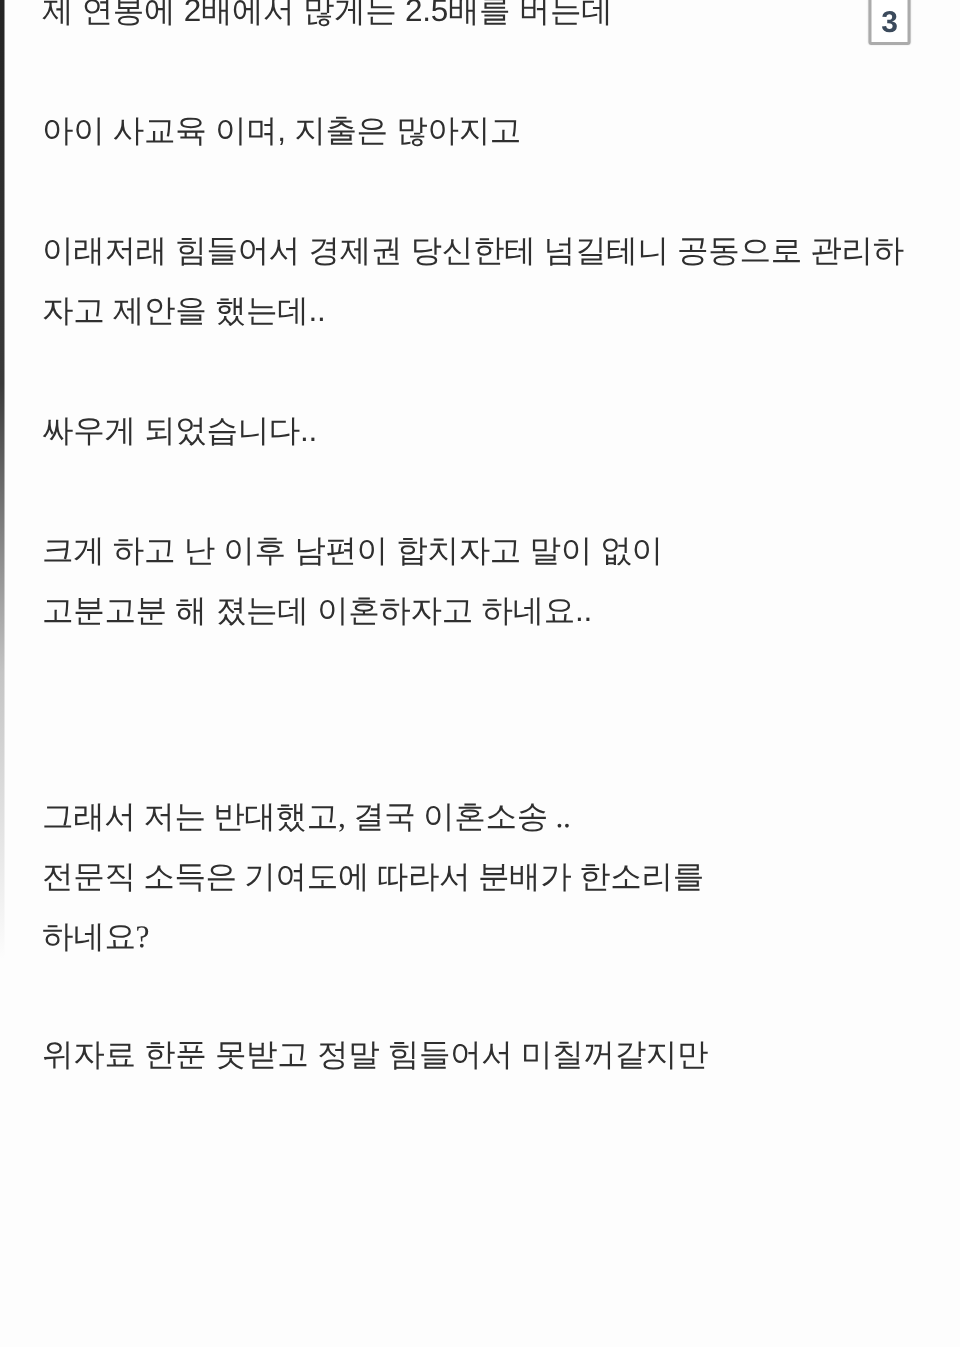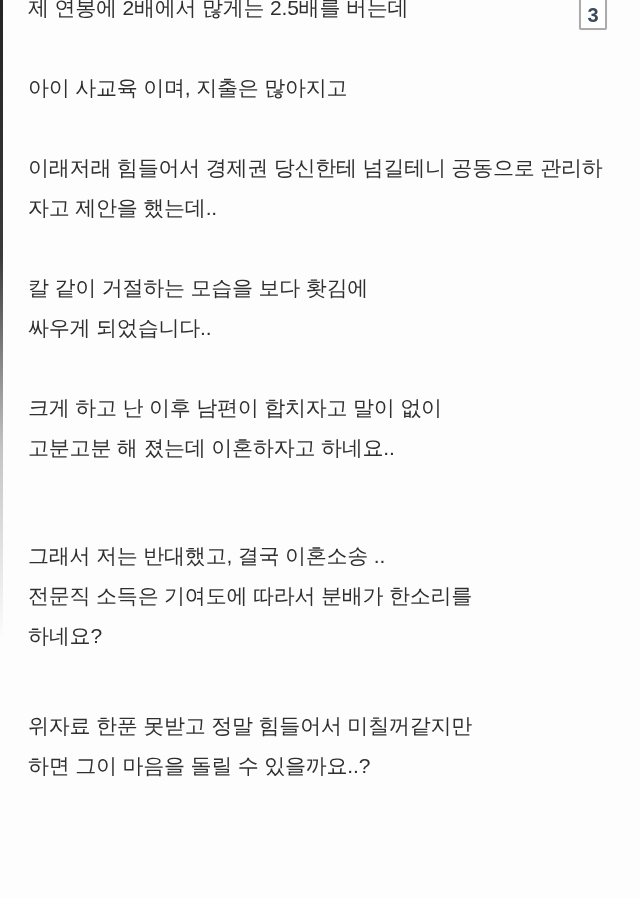--- a/index.html
+++ b/index.html
@@ -65,24 +65,25 @@
     line-height: 40px;
     letter-spacing: -0.2px;
   }
   .para {
     margin: 40px 0 0 0;
   }
   .para:first-child {
     margin-top: 0;
   }
   .para.gap-xl {
-    margin-top: 68px;
+    margin-top: 96px;
+    font-family: Liberation Serif, serif;
   }
   .para.gap-lg {
-    margin-top: 50px;
+    margin-top: 40px;
   }
   .line {
     display: block;
     white-space: nowrap;
   }
 </style>
 </head>
 <body>
 
 <div class="page">
@@ -102,34 +103,32 @@
     <div class="para">
       <span class="line">아이 사교육 이며, 지출은 많아지고</span>
     </div>
 
     <div class="para">
       <span class="line">이래저래 힘들어서 경제권 당신한테 넘길테니 공동으로 관리하</span>
       <span class="line">자고 제안을 했는데..</span>
     </div>
 
     <div class="para">
-      <span class="line">칼 같이 거절하는 모습을 보다 홧김에</span>
       <span class="line">싸우게 되었습니다..</span>
     </div>
 
     <div class="para">
       <span class="line">크게 하고 난 이후 남편이 합치자고 말이 없이</span>
       <span class="line">고분고분 해 졌는데 이혼하자고 하네요..</span>
     </div>
 
     <div class="para gap-xl">
       <span class="line">그래서 저는 반대했고, 결국 이혼소송 ..</span>
       <span class="line">전문직 소득은 기여도에 따라서 분배가 한소리를</span>
       <span class="line">하네요?</span>
     </div>
 
     <div class="para gap-lg">
       <span class="line">위자료 한푼 못받고 정말 힘들어서 미칠꺼같지만</span>
-      <span class="line">하면 그이 마음을 돌릴 수 있을까요..?</span>
     </div>
 
   </div>
 </div>
 
 </body></html>

